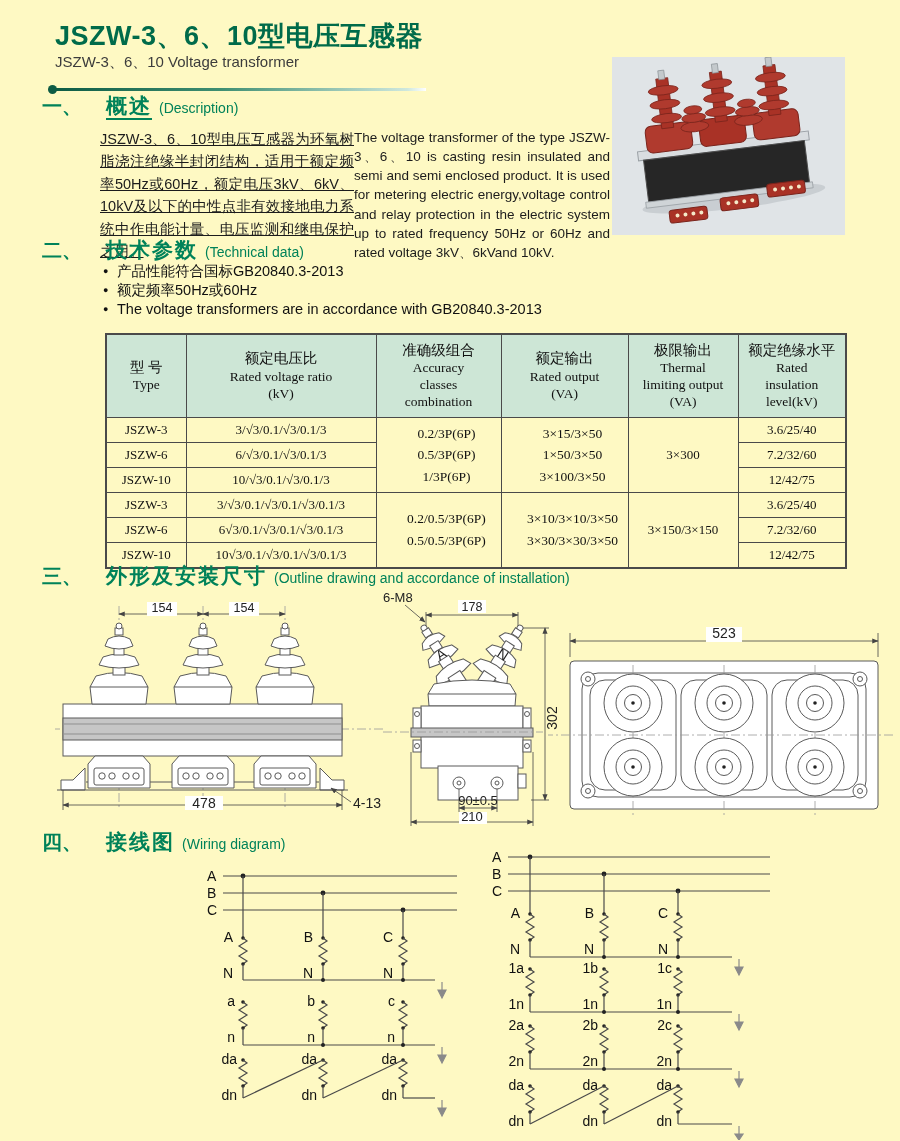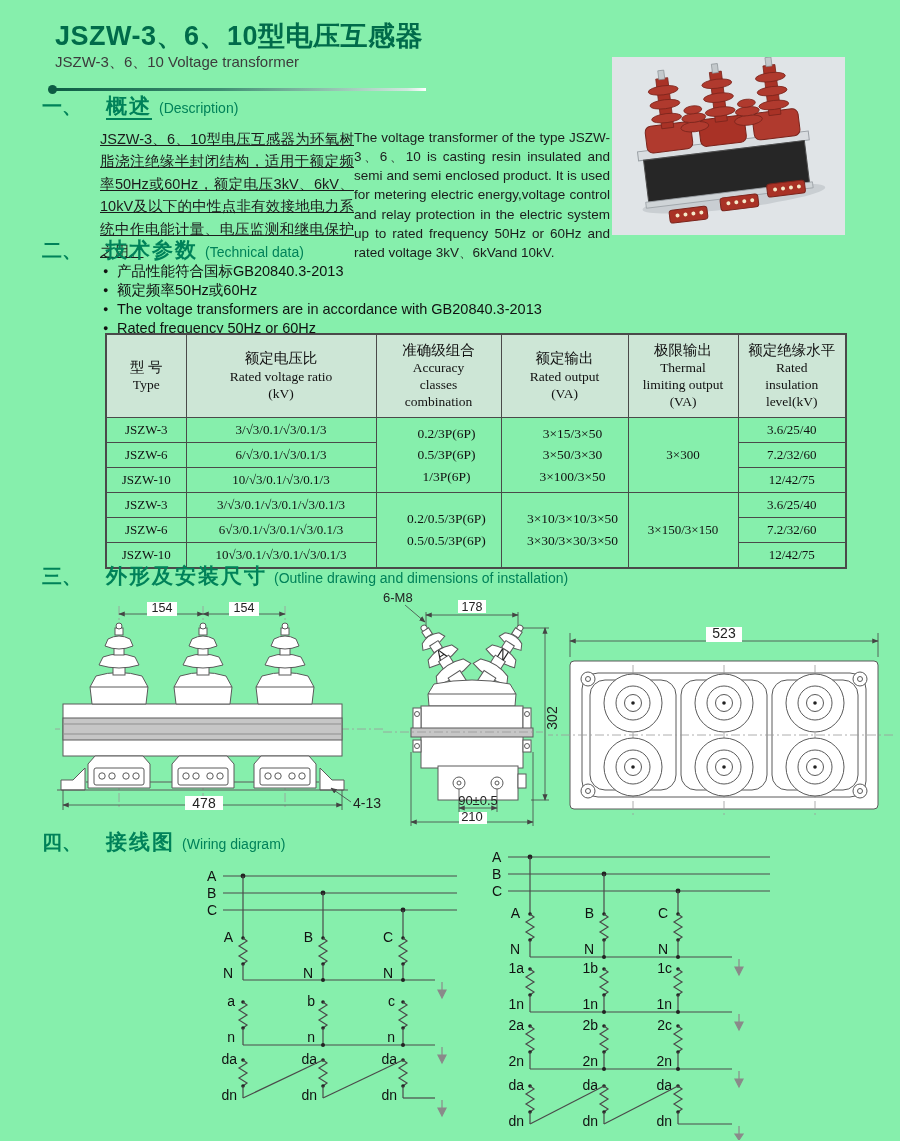--- a/index.html
+++ b/index.html
@@ -1,16 +1,16 @@
 <!DOCTYPE html>
 <html><head>
 <meta charset="utf-8">
 <style>
   html,body{margin:0;padding:0;background:#fff;}
-  .page{position:relative;width:900px;height:1141px;background:#86efac;overflow:hidden;
+  .page{position:relative;width:900px;height:1141px;background:#fef9c3;overflow:hidden;
         font-family:"Liberation Sans",sans-serif;color:#222;}
   .abs{position:absolute;}
   .title{left:55px;top:18px;font-size:27px;font-weight:bold;color:#006b4a;letter-spacing:0.5px;}
   .subtitle{left:55px;top:53px;font-size:15px;color:#3c3c3c;}
   .divider{left:48px;top:84px;width:378px;height:10px;}
   .divider .dot{position:absolute;left:0;top:1px;width:9px;height:9px;border-radius:50%;background:#0d5c44;}
   .divider .line{position:absolute;left:6px;top:3.5px;width:372px;height:3px;
       background:linear-gradient(to right,#0d5c44,#3f8f72 45%,#cfe8dd 95%,#ffffff);}
   .sec-head{white-space:nowrap;color:#008259;}
   .sec-num{font-size:20px;font-weight:bold;}
@@ -123,21 +123,20 @@
     </g>
   </svg>
 
   <div class="abs sec-head" style="left:42px;top:236px;">
     <span class="sec-num">二、</span><span class="sec-zh">技术参数</span><span class="sec-en">(Technical data)</span>
   </div>
   <div class="abs bullets">
     <div class="li">产品性能符合国标GB20840.3-2013</div>
     <div class="li">额定频率50Hz或60Hz</div>
     <div class="li">The voltage transformers are in accordance with GB20840.3-2013</div>
-    <div class="li">Rated frequency 50Hz or 60Hz</div>
   </div>
 
   <table class="tech">
     <colgroup>
       <col style="width:80px">
         <col style="width:190px">
         <col style="width:125px">
       <col style="width:127px">
         <col style="width:110px">
         <col style="width:108px">
@@ -182,21 +181,21 @@
       <tr>
         <td class="cell">JSZW-3</td>
         <td class="cell">3/√3/0.1/√3/0.1/3</td>
         <td class="multi" rowspan="3">
           <div>0.2/3P(6P)</div>
           <div>0.5/3P(6P)</div>
           <div>1/3P(6P)</div>
         </td>
         <td class="multi" rowspan="3">
           <div>3×15/3×50</div>
-          <div>3×50/3×30</div>
+          <div>1×50/3×50</div>
           <div>3×100/3×50</div>
         </td>
         <td class="cell" rowspan="3">3×300</td>
         <td class="cell">3.6/25/40</td>
       </tr>
       <tr>
         <td class="cell">JSZW-6</td>
         <td class="cell">6/√3/0.1/√3/0.1/3</td>
         <td class="cell">7.2/32/60</td>
       </tr>
@@ -226,21 +225,21 @@
       </tr>
       <tr>
         <td class="cell">JSZW-10</td>
         <td class="cell">10√3/0.1/√3/0.1/√3/0.1/3</td>
         <td class="cell">12/42/75</td>
       </tr>
     </tbody>
   </table>
 
   <div class="abs sec-head" style="left:42px;top:562px;">
-    <span class="sec-num">三、</span><span class="sec-zh">外形及安装尺寸</span><span class="sec-en">(Outline drawing and dimensions of installation)</span>
+    <span class="sec-num">三、</span><span class="sec-zh">外形及安装尺寸</span><span class="sec-en">(Outline drawing and accordance of installation)</span>
   </div>
 
   <svg class="abs dwg" style="left:55px;top:598px;" width="330" height="222" viewBox="0 0 330 222">
     <defs>
       <marker id="arrF" viewBox="0 0 10 10" refX="9" refY="5" markerWidth="8" markerHeight="8" orient="auto-start-reverse">
         <path d="M0,1 L10,5 L0,9 z" fill="#444"></path>
       </marker>
     </defs>
     <line class="dd" x1="64" y1="8" x2="64" y2="212"></line>
     <line class="dd" x1="148" y1="8" x2="148" y2="212"></line>

